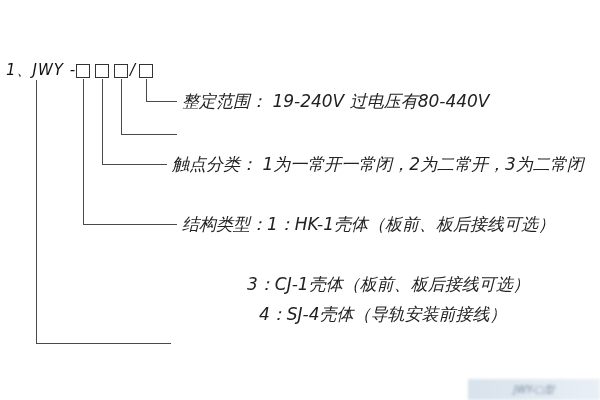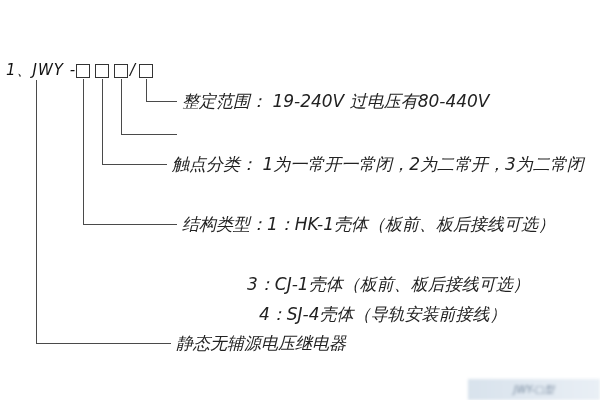--- a/index.html
+++ b/index.html
@@ -95,17 +95,16 @@
 
   <div class="anno" style="left:182px;top:93px;">整定范围：  19-240V 过电压有80-440V</div>
 
 
   <div class="anno" style="left:172px;top:156px;">触点分类：  1为一常开一常闭，2为二常开，3为二常闭</div>
 
   <div class="anno" style="left:182px;top:216px;text-align:center;">结构类型：1：HK-1壳体（板前、板后接线可选）</div>
   <div class="anno" style="left:247px;top:276px;">3：CJ-1壳体（板前、板后接线可选）</div>
   <div class="anno" style="left:259px;top:306px;">4：SJ-4壳体（导轨安装前接线）</div>
 
-  <div class="anno" style="left:176px;top:335px;">静态无辅源电压继电器</div>
 
   <div class="watermark">JWY-□型</div>
 
 </div>
 
 </body></html>

